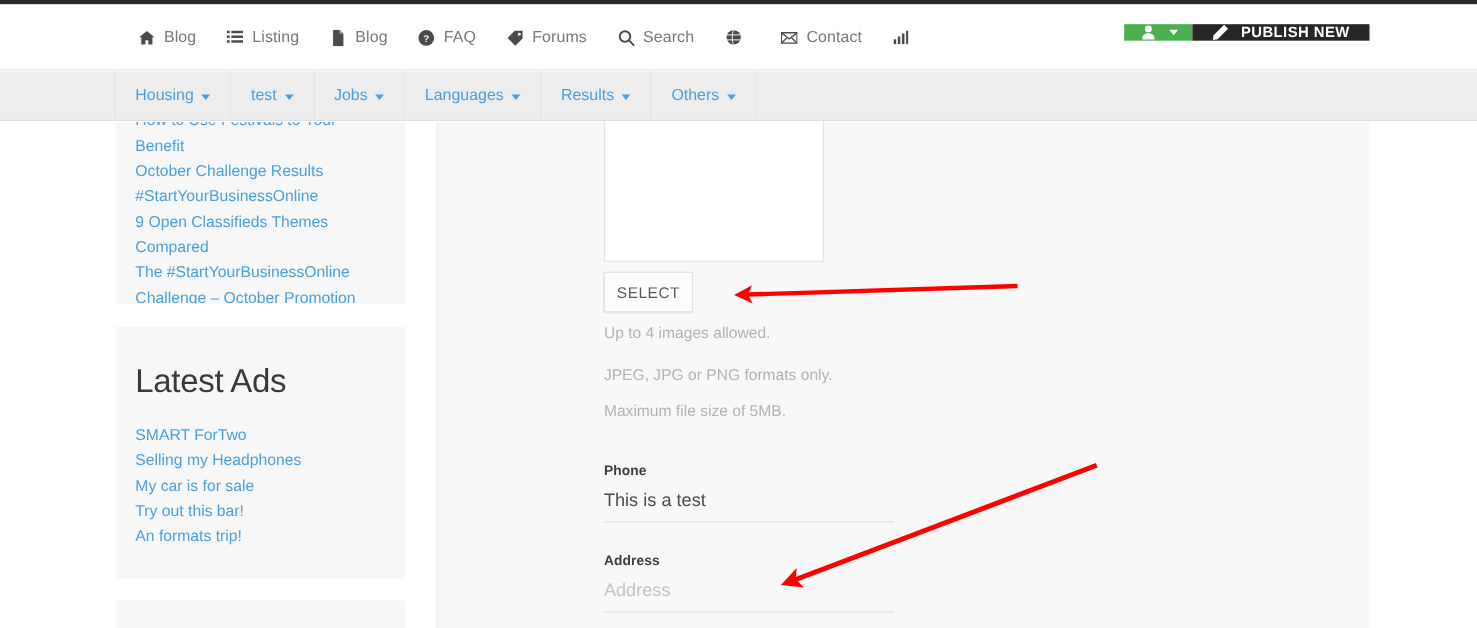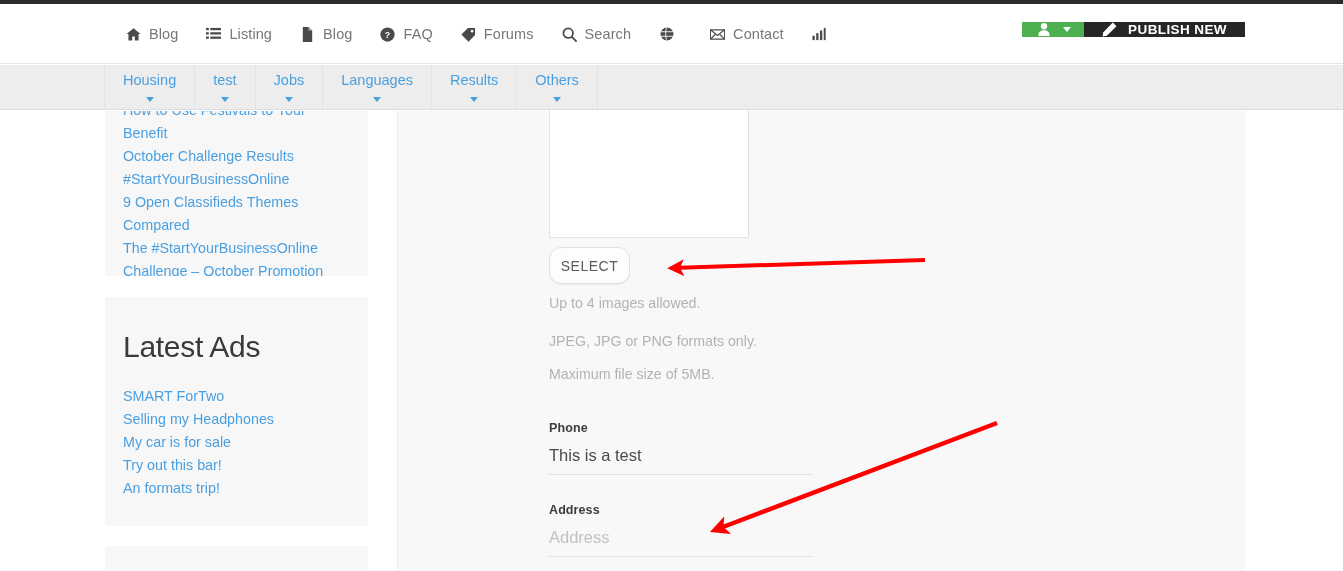--- a/index.html
+++ b/index.html
@@ -138,21 +138,20 @@
     display: flex;
     align-items: center;
     justify-content: center;
     gap: 7px;
     padding: 0 18px;
     color: #4a9fe0;
     font-size: 14.5px;
     cursor: pointer;
     border-right: 1px solid #e3e3e3;
     white-space: nowrap;
-    flex-direction: column;
   }
   .subnav-item .caret {
     width: 0; height: 0;
     border-left: 4px solid transparent;
     border-right: 4px solid transparent;
     border-top: 5px solid #4a9fe0;
     margin-top: 2px;
   }
 
   
@@ -249,21 +248,21 @@
   }
 
   .select-btn {
     position: absolute;
     left: 151px;
     top: 136px;
     width: 81px;
     height: 37px;
     background: #fdfdfd;
     border: 1px solid #e0e0e0;
-    border-radius: 12px;
+    border-radius: 2px;
     color: #5a5a5a;
     font-size: 14px;
     letter-spacing: 0.5px;
     cursor: pointer;
     box-shadow: 0 1px 1px rgba(0,0,0,0.05);
   }
 
   .hint {
     position: absolute;
     left: 151px;

